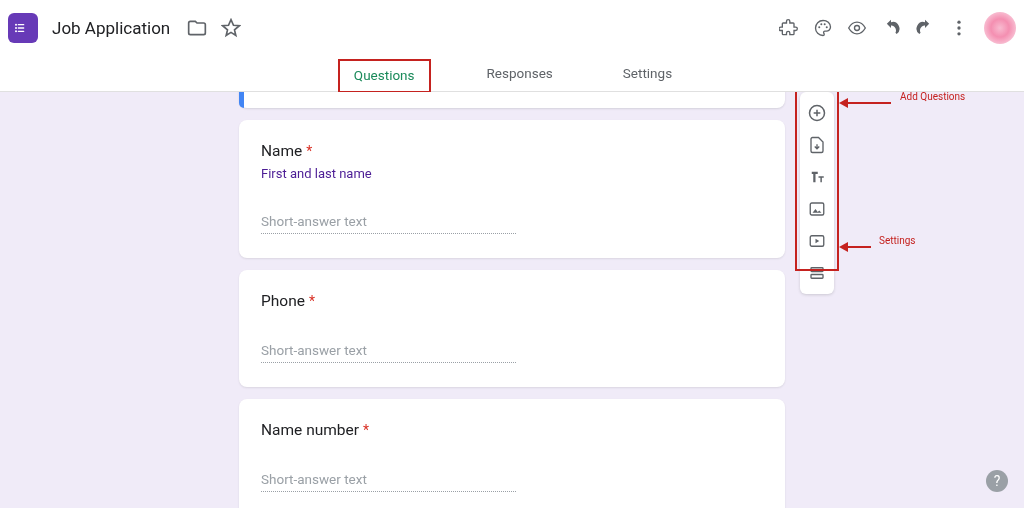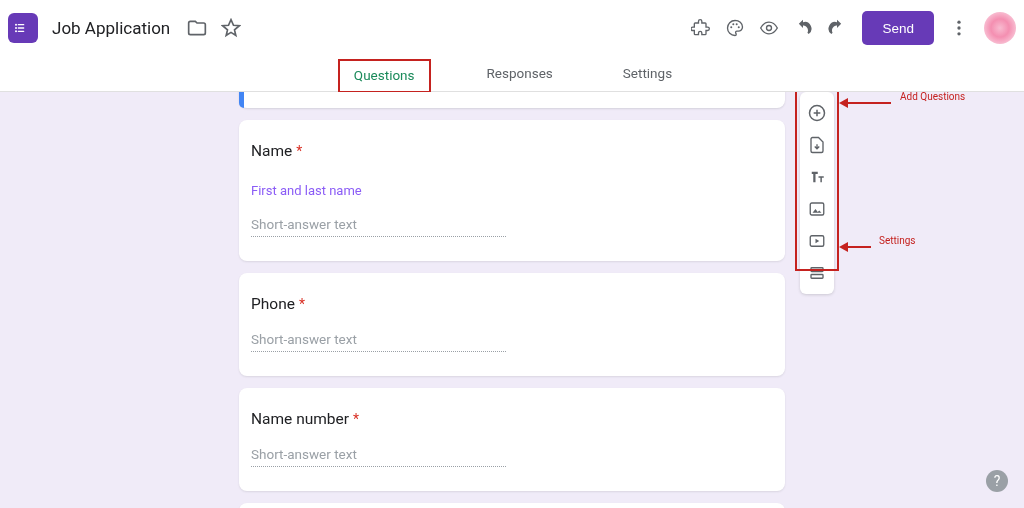--- a/index.html
+++ b/index.html
@@ -69,28 +69,28 @@
     position: relative;
   }
   .card-sliver::before {
     content: ""; position: absolute; left: 0; top: 0; bottom: 0; width: 5px; background: #4285f4;
     border-bottom-left-radius: 8px;
   }
 
   .gap { height: 12px; }
 
   .card {
-    background: #fff; border-radius: 8px; padding: 22px 12px 24px;
+    background: #fff; border-radius: 8px; padding: 22px 22px 24px;
     box-shadow: 0 1px 2px rgba(60,64,67,.12);
   }
   .q-title { font-size: 15.5px; color: #202124; display: flex; align-items: baseline; }
   .req { color: #d93025; margin-left: 4px; font-size: 14px; }
-  .q-desc { font-size: 13px; color: #8b5cf6; margin-top: 23px; }
+  .q-desc { font-size: 13px; color: #4c1d95; margin-top: 6px; }
   .answer-line {
-    margin-top: 18px; width: 255px; border-bottom: 1px dotted #9aa0a6;
+    margin-top: 32px; width: 255px; border-bottom: 1px dotted #9aa0a6;
     padding-bottom: 4px; color: #9aa0a6; font-size: 13.5px;
   }
 
   
   .side-toolbar {
     position: absolute; left: 800px; top: 0; width: 34px;
     background: #fff; border-radius: 6px; box-shadow: 0 1px 3px rgba(60,64,67,.2);
     display: flex; flex-direction: column; align-items: center; gap: 6px;
     padding: 8px 0;
   }
@@ -175,21 +175,20 @@
   <div class="hdr-icon-btn">
     <svg width="20" height="20" viewBox="0 0 24 24">
         <path d="M12 5V2L7 7l5 5V9c3.3 0 6 2.7 6 6 0 1-.2 1.9-.7 2.7l1.5 1.5A8 8 0 0 0 12 5z"></path>
       </svg>
   </div>
   <div class="hdr-icon-btn">
     <svg width="20" height="20" viewBox="0 0 24 24">
         <path d="M12 5V2l5 5-5 5V9c-3.3 0-6 2.7-6 6 0 1 .2 1.9 .7 2.7l-1.5 1.5A8 8 0 0 1 12 5z"></path>
       </svg>
   </div>
-  <button class="send-btn">Send</button>
   <div class="hdr-icon-btn">
     <svg width="20" height="20" viewBox="0 0 24 24">
         <circle cx="12" cy="5" r="2"></circle>
         <circle cx="12" cy="12" r="2"></circle>
         <circle cx="12" cy="19" r="2"></circle>
       </svg>
   </div>
   <div class="avatar"></div>
 </div>
 

